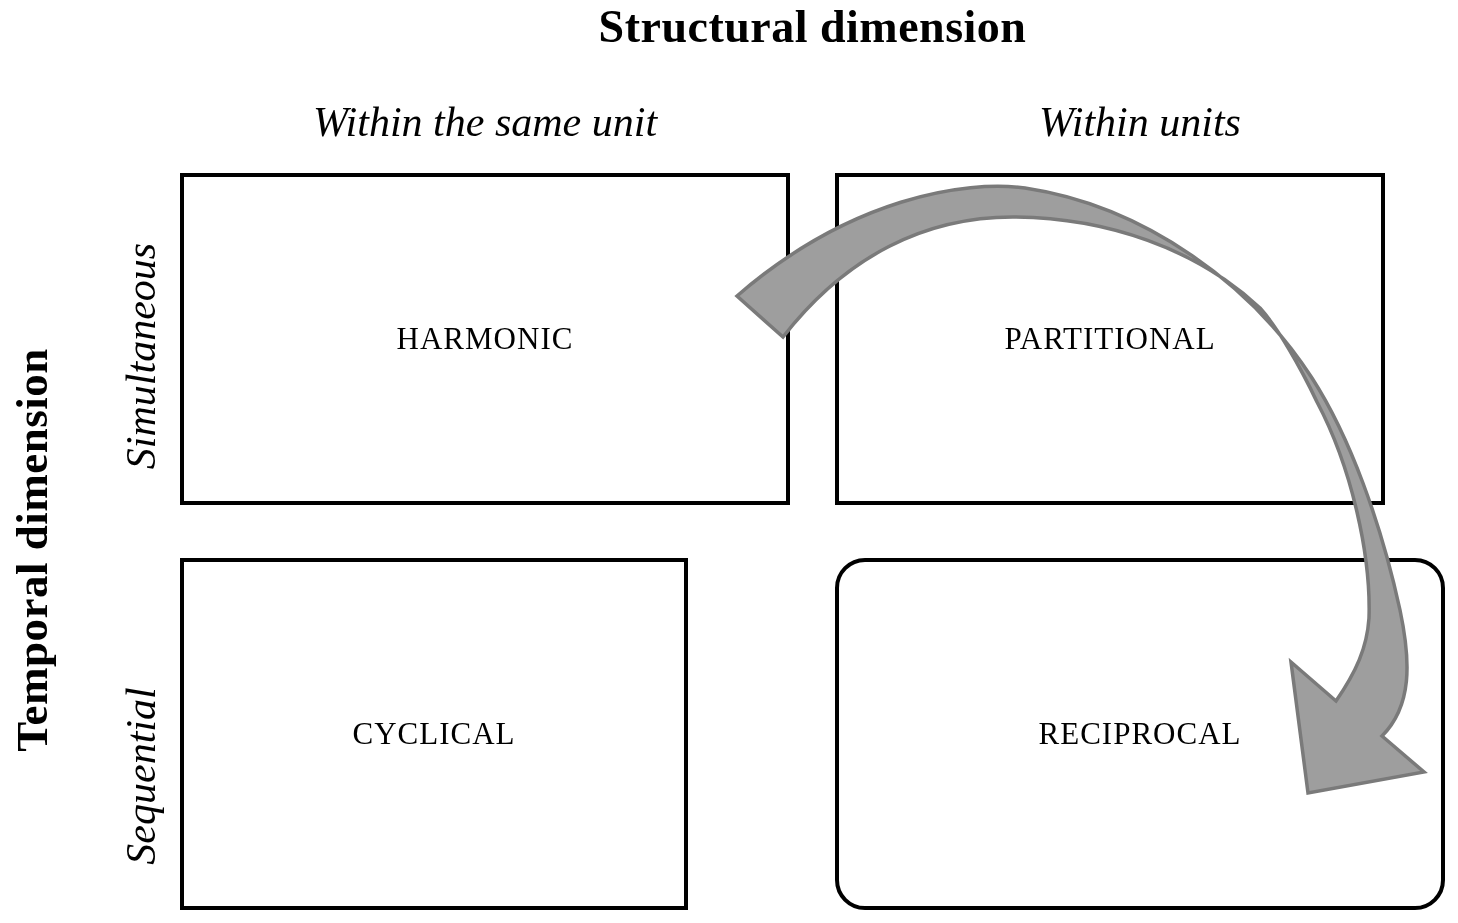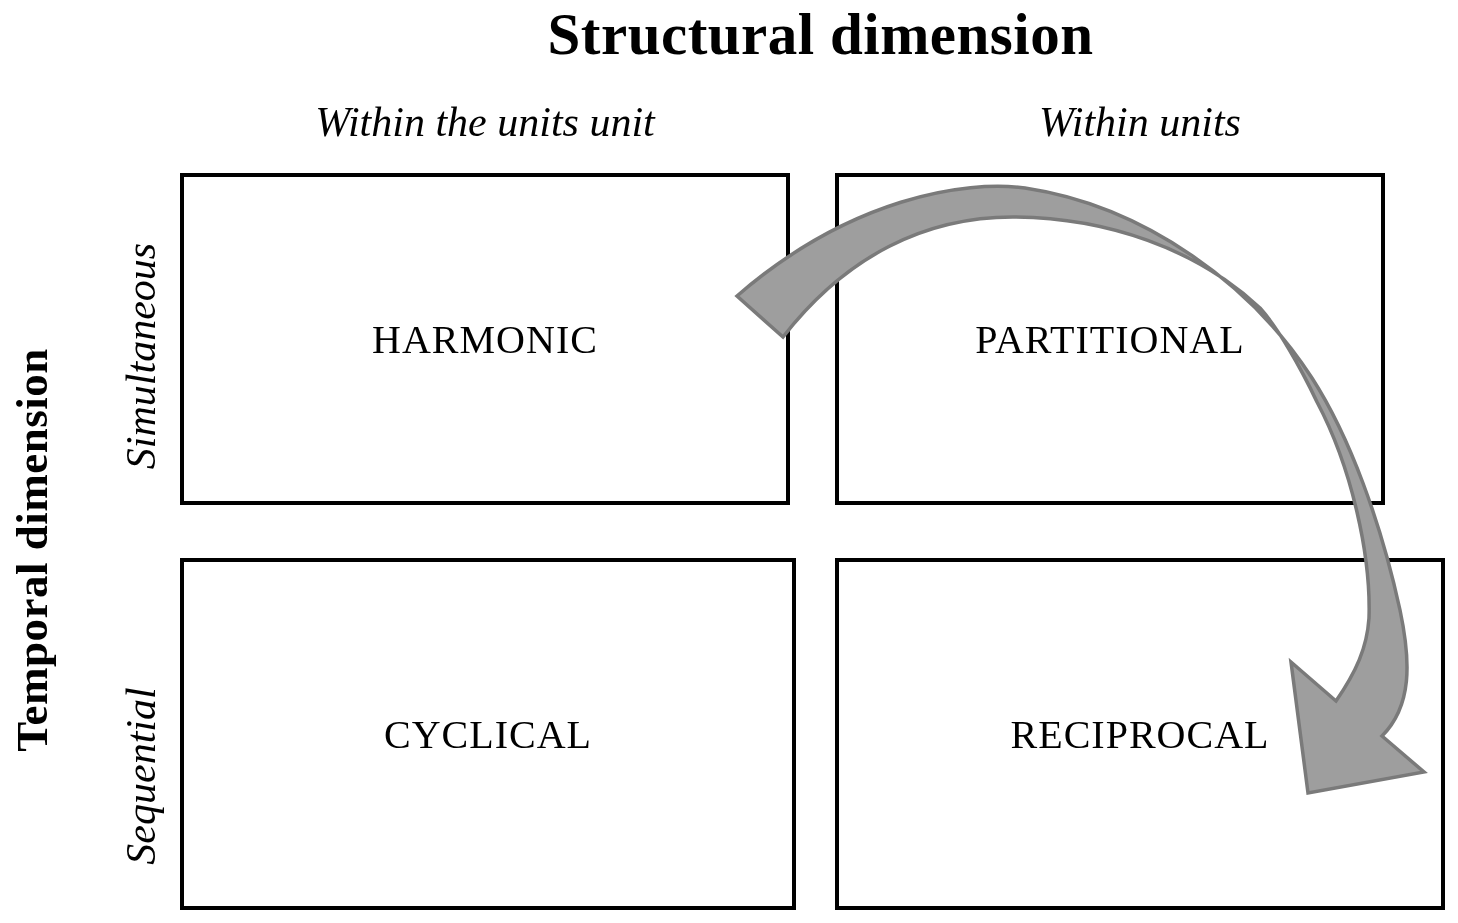--- a/index.html
+++ b/index.html
@@ -7,23 +7,23 @@
     position: relative;
     width: 1458px;
     height: 923px;
     background: #ffffff;
     font-family: "Liberation Serif", "DejaVu Serif", serif;
     color: #000000;
     overflow: hidden;
   }
   .axis-title-top {
     position: absolute;
-    left: 188px; top: 0px; width: 1265px;
+    left: 180px; top: 0px; width: 1265px;
     text-align: center;
-    font-size: 59px;
+    font-size: 46px;
     font-weight: bold;
     letter-spacing: 0.5px;
   }
   .col-header {
     position: absolute;
     top: 98px; width: 610px;
     text-align: center;
     font-size: 42px;
     font-style: italic;
   }
@@ -51,42 +51,42 @@
     position: absolute;
     box-sizing: border-box;
     border: 4px solid #000000;
     background: #ffffff;
     display: flex;
     align-items: center;
     justify-content: center;
   }
   .box.q0 { left: 180px; top: 173px; width: 610px; height: 332px; }
   .box.q1 { left: 835px; top: 173px; width: 550px; height: 332px; }
-  .box.q2 { left: 180px; top: 558px; width: 616px; height: 352px; }
-  .box.q3 { left: 835px; top: 558px; width: 610px; height: 352px; }
+  .box.q2 { left: 180px; top: 558px; width: 508px; height: 352px; }
+  .box.q3 { left: 835px; top: 558px; width: 610px; height: 352px; border-radius: 30px; }
   .box .cell-label {
-    font-size: 40px;
+    font-size: 31px;
     letter-spacing: 1px;
   }
   .arrow-svg {
     position: absolute;
     left: 0; top: 0;
     width: 1458px;
     height: 923px;
     pointer-events: none;
   }
 </style>
 </head>
 <body>
 
 <div class="canvas">
 
   <div class="axis-title-top">Structural dimension</div>
 
-  <div class="col-header c0">Within the units unit</div>
+  <div class="col-header c0">Within the same unit</div>
 
   <div class="col-header c1">Within units</div>
 
   <div class="vlabel axis-title-left">Temporal dimension</div>
 
   <div class="vlabel row-header r0">Simultaneous</div>
 
   <div class="vlabel row-header r1">Sequential</div>
 
   <div class="box q0">

